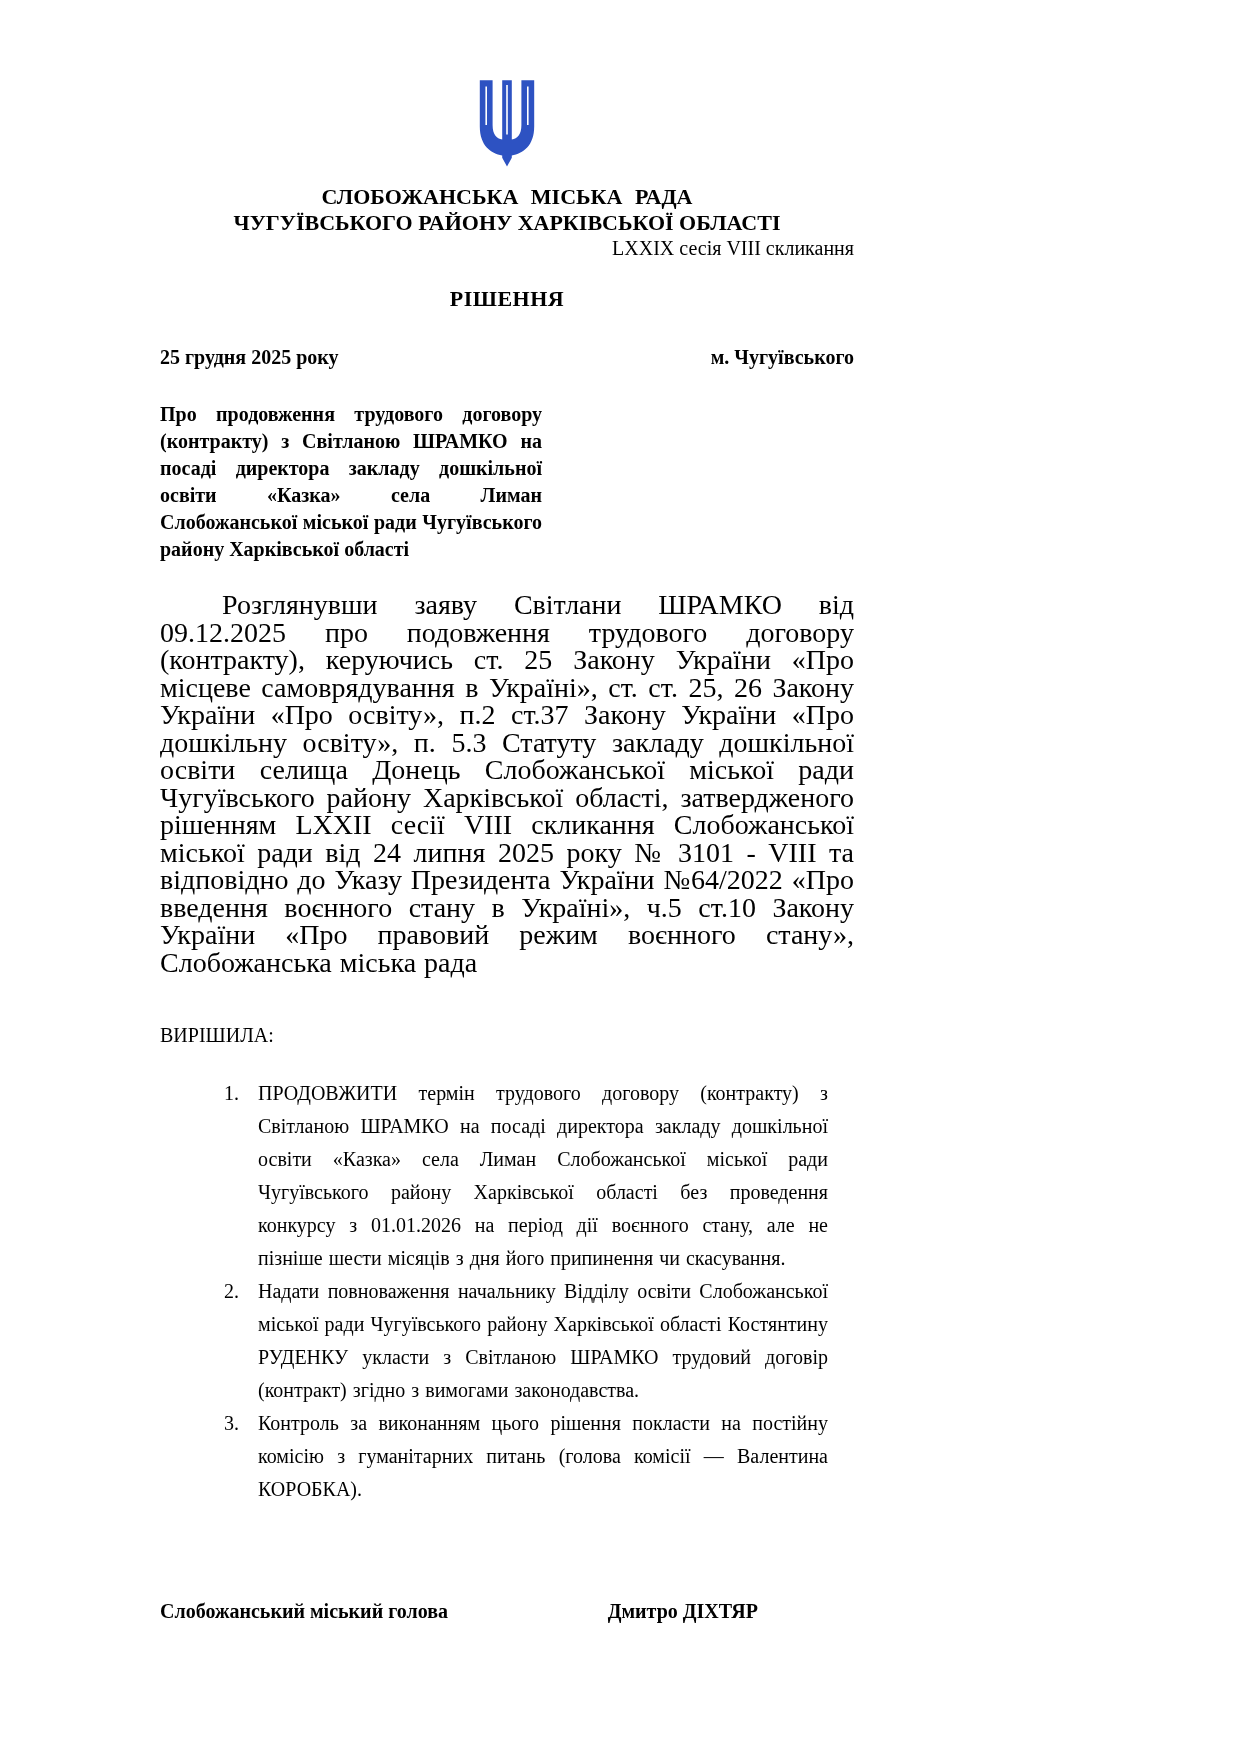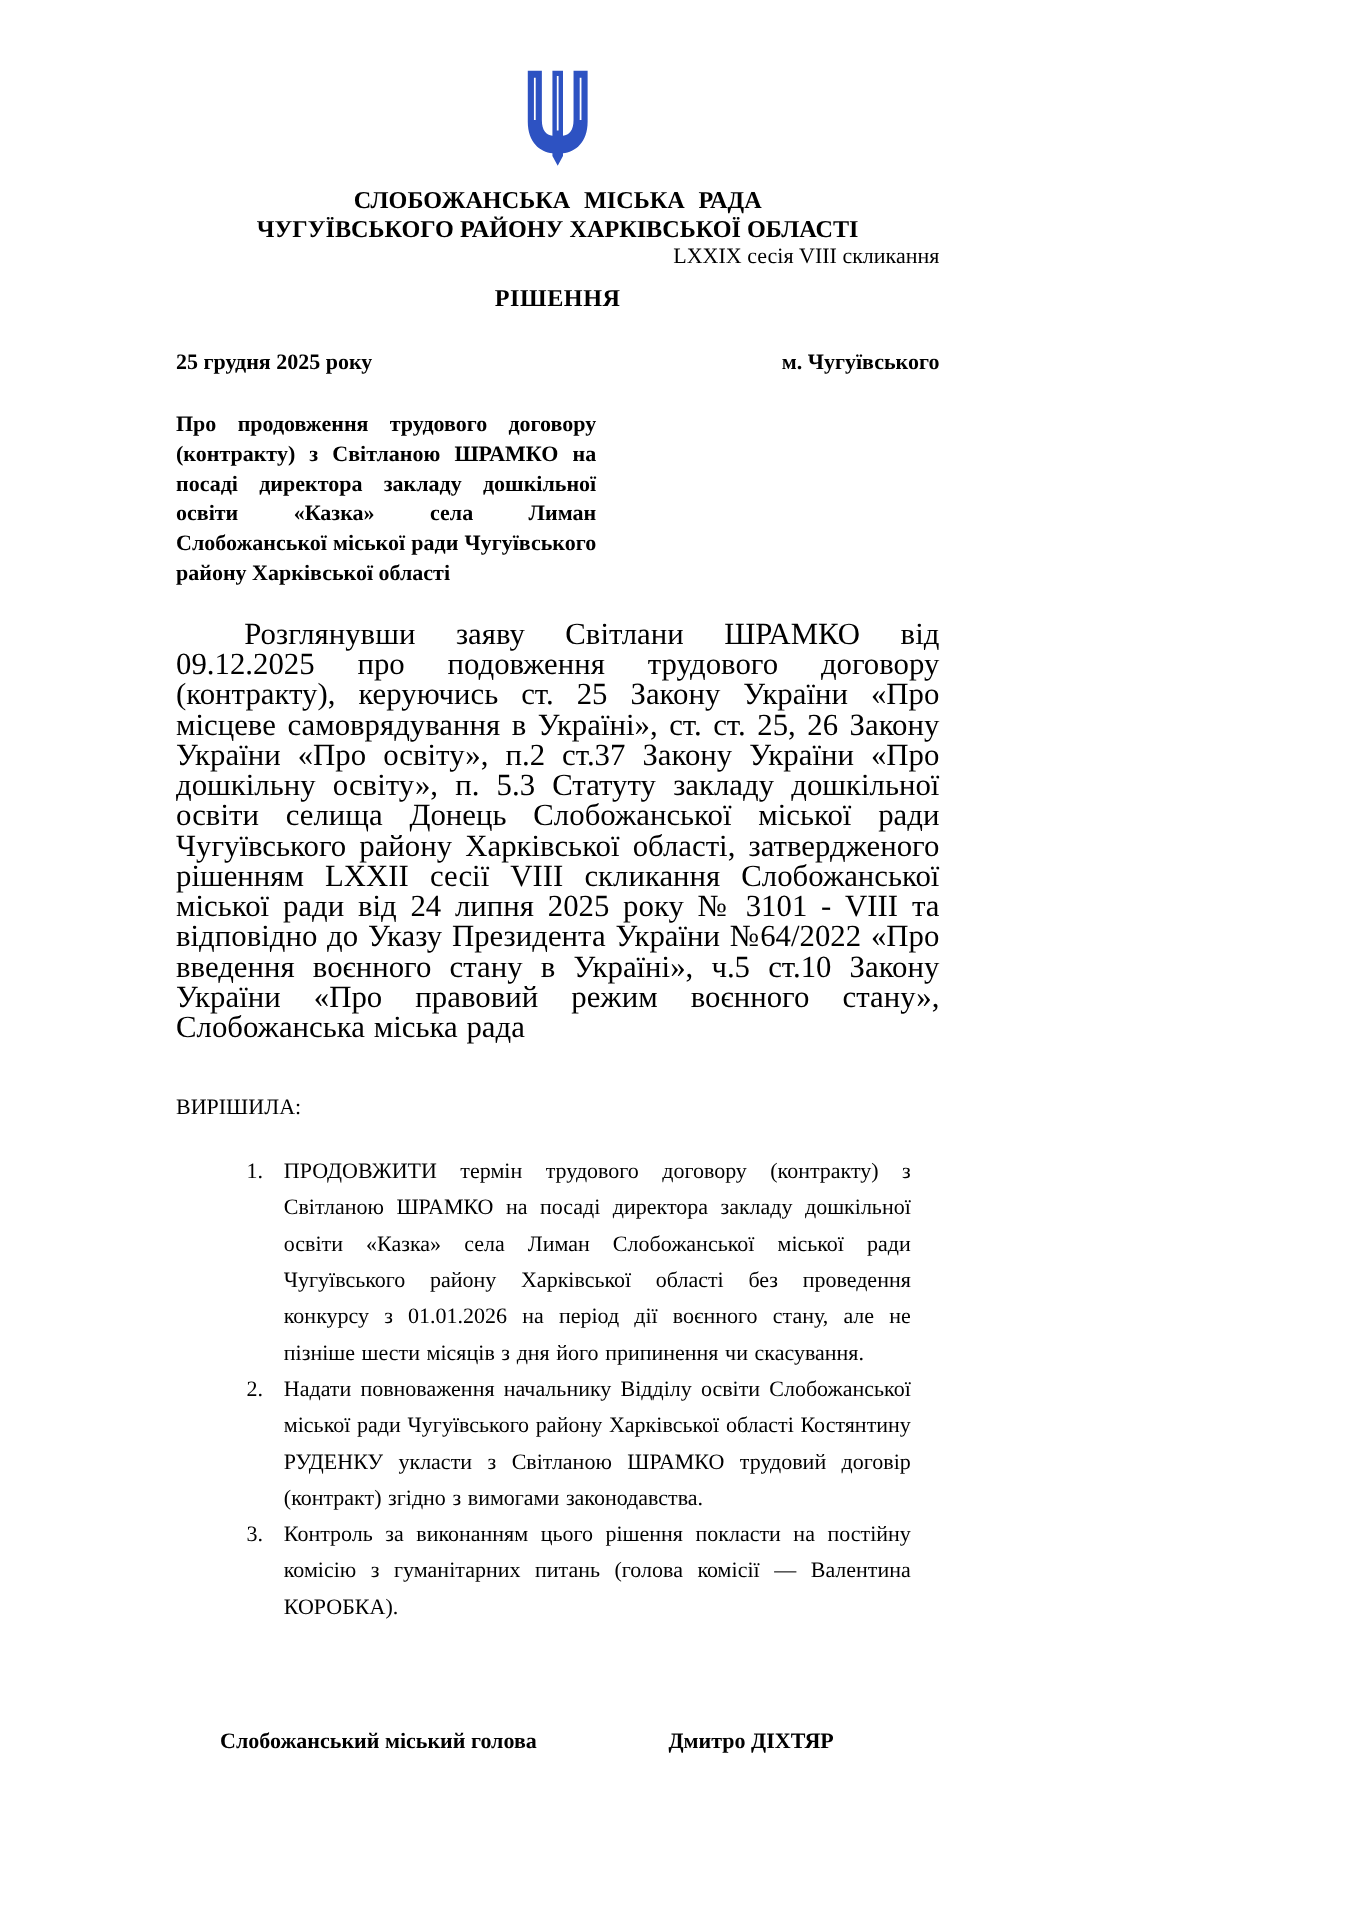--- a/index.html
+++ b/index.html
@@ -7,21 +7,21 @@
   body {
     width: 1240px;
     height: 1754px;
     font-family: "Liberation Serif", serif;
     color: #000000;
   }
   .page {
     width: 1012px;
     height: 1754px;
     background: #ffffff;
-    padding: 64px 158px 0 160px;
+    padding: 80px 158px 0 160px;
     position: relative;
   }
   .emblem-wrap {
     text-align: center;
     margin-bottom: 10px;
   }
   .emblem-wrap svg { display: inline-block; }
   .org-line1, .org-line2 {
     text-align: center;
     font-weight: bold;
@@ -32,21 +32,21 @@
   .session-line {
     text-align: right;
     font-size: 20px;
     line-height: 25px;
   }
   .doc-type {
     text-align: center;
     font-weight: bold;
     font-size: 22px;
     letter-spacing: 0.5px;
-    margin-top: 12px;
+    margin-top: 25px;
   }
   .meta-row {
     display: flex;
     align-items: baseline;
     margin-top: 34px;
     font-weight: bold;
     font-size: 20px;
   }
   .meta-date { flex: 1; text-align: left; }
   .meta-place { flex: 0 0 auto; }
@@ -92,21 +92,20 @@
     position: absolute;
     left: -34px;
   }
   .signature-row {
     display: flex;
     justify-content: space-between;
     align-items: flex-end;
     margin-top: 94px;
     font-weight: bold;
     font-size: 20px;
-    margin-left: 40px;
   }
   .sig-name { margin-right: 96px; }
 </style>
 </head>
 <body>
 
 <div class="page">
 
   <div class="emblem-wrap">
     <svg width="64" height="90" viewBox="0 0 80 112" xmlns="http://www.w3.org/2000/svg" aria-hidden="true">

